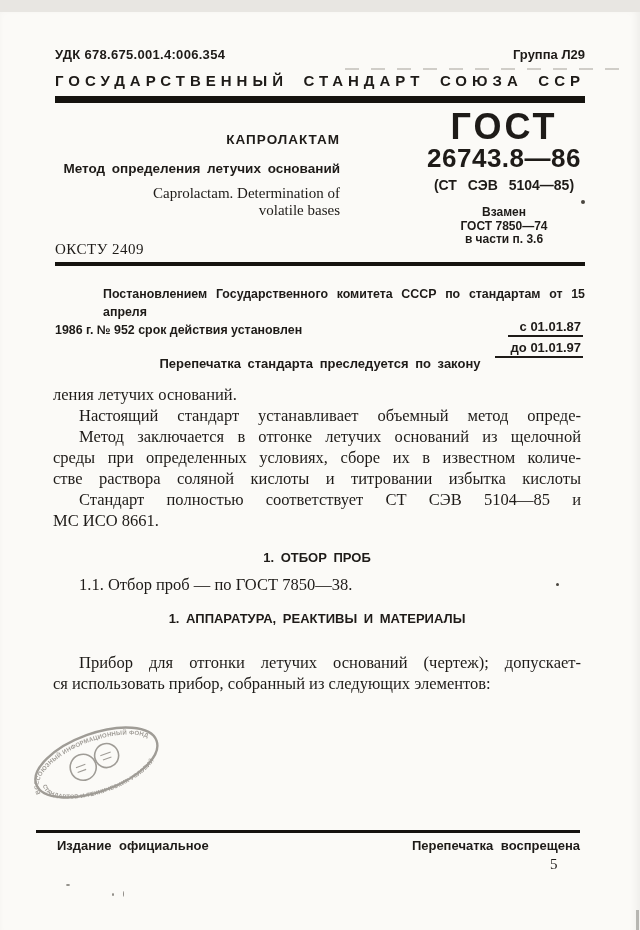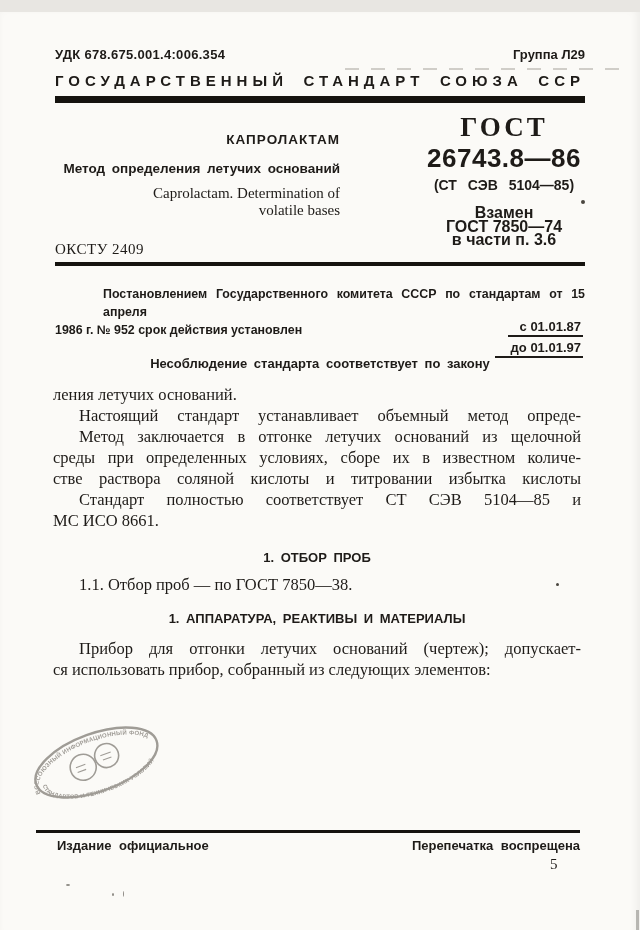--- a/index.html
+++ b/index.html
@@ -26,24 +26,24 @@
   .bar2{left:55px;top:250px;width:530px;height:4px;}
   .bar3{left:36px;top:818px;width:544px;height:3px;}
 
   .titleblock{position:absolute;left:55px;top:120px;width:285px;text-align:right;}
   .subject{font-size:13.5px;font-weight:700;letter-spacing:1px;}
   .method-ru{margin-top:14px;font-size:13.5px;font-weight:700;word-spacing:3px;}
   .method-en{margin-top:9px;font-family:"Liberation Serif","DejaVu Serif",serif;
     font-size:15px;line-height:17px;}
 
   .desig{position:absolute;left:420px;top:99px;width:168px;text-align:center;}
-  .gost{font-size:27px;font-weight:700;letter-spacing:3px;line-height:32px;font-family:Liberation Serif, serif;}
+  .gost{font-size:36px;font-weight:700;letter-spacing:3px;line-height:32px;}
   .gnum{font-size:26px;font-weight:700;line-height:31px;letter-spacing:.5px;}
   .sev{margin-top:3px;font-size:14px;font-weight:700;line-height:16px;word-spacing:7px;}
-  .replaces{margin-top:13px;font-size:16px;font-weight:700;line-height:13.5px;}
+  .replaces{margin-top:13px;font-size:12px;font-weight:700;line-height:13.5px;}
 
   .okstu{position:absolute;left:55px;top:229px;font-family:"Liberation Serif","DejaVu Serif",serif;
     font-size:15px;letter-spacing:.5px;}
 
   .decree{position:absolute;left:55px;top:273px;width:530px;font-size:12.4px;
     font-weight:700;line-height:18px;}
   .decree .jline{text-align:justify;text-align-last:justify;padding-left:48px;}
 
   .dates{position:absolute;right:57px;top:307px;text-align:right;font-size:13px;font-weight:700;}
   .date{display:inline-block;border-bottom:2px solid var(--ink);
@@ -51,21 +51,21 @@
   .dates .d2{padding-left:16px;}
   .dates .row{text-align:right;}
 
   .law{position:absolute;left:55px;top:344px;width:530px;text-align:center;
     font-size:13px;font-weight:700;word-spacing:3px;}
 
   .bodytext{position:absolute;font-family:"Liberation Serif","DejaVu Serif",serif;
     font-size:16.5px;line-height:21px;}
   .intro{left:53px;top:372px;width:528px;}
   .sec1body{left:53px;top:562px;width:528px;}
-  .sec2body{left:53px;top:626px;width:528px;}
+  .sec2body{left:53px;top:640px;width:528px;}
   .bline{min-height:21px;}
   .bline.indent{text-indent:26px;}
   .bline.jline{text-align:justify;text-align-last:justify;}
 
   .secheading{position:absolute;width:528px;left:53px;text-align:center;
     font-size:13px;font-weight:700;word-spacing:3px;}
   .sec1h{top:538px;}
   .sec2h{top:599px;}
 
   .stampwrap{position:absolute;left:24px;top:704px;width:148px;height:96px;
@@ -124,21 +124,21 @@
   <div class="decree">
     <div class="jline">Постановлением Государственного комитета СССР по стандартам от 15 апреля</div>
     <div>1986 г. № 952 срок действия установлен</div>
   </div>
 
   <div class="dates">
     <div class="row"><span class="date d1">с 01.01.87</span></div>
     <div class="row"><span class="date d2">до 01.01.97</span></div>
   </div>
 
-  <div class="law">Несоблюдение стандарта соответствует по закону</div>
+  <div class="law">Перепечатка стандарта преследуется по закону</div>
 
   <div class="bodytext intro">
       <div class="bline">ления летучих оснований.</div>
       <div class="bline indent jline">Настоящий стандарт устанавливает объемный метод опреде-</div>
       <div class="bline indent jline">Метод заключается в отгонке летучих оснований из щелочной</div>
       <div class="bline jline">среды при определенных условиях, сборе их в известном количе-</div>
       <div class="bline jline">стве раствора соляной кислоты и титровании  избытка  кислоты</div>
       <div class="bline indent jline">Стандарт  полностью  соответствует  СТ  СЭВ 5104—85 и</div>
       <div class="bline">МС ИСО 8661.</div>
     </div>

